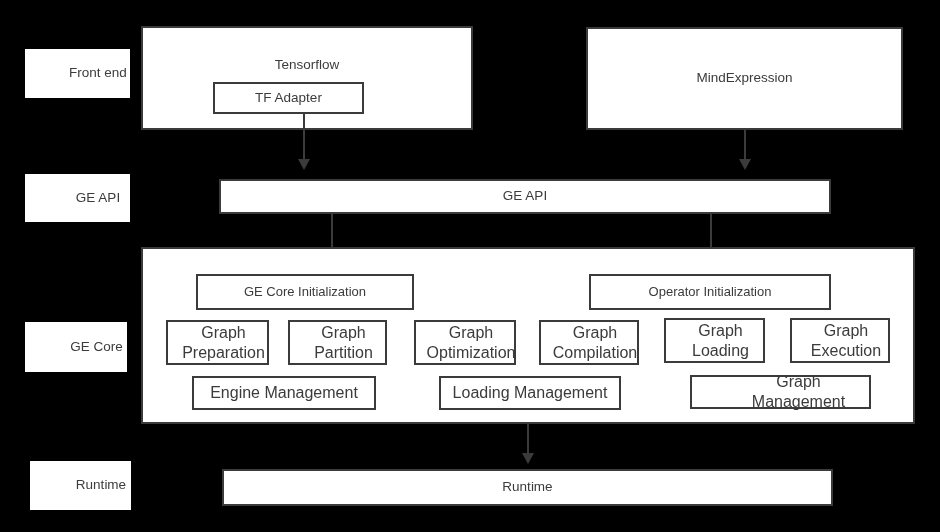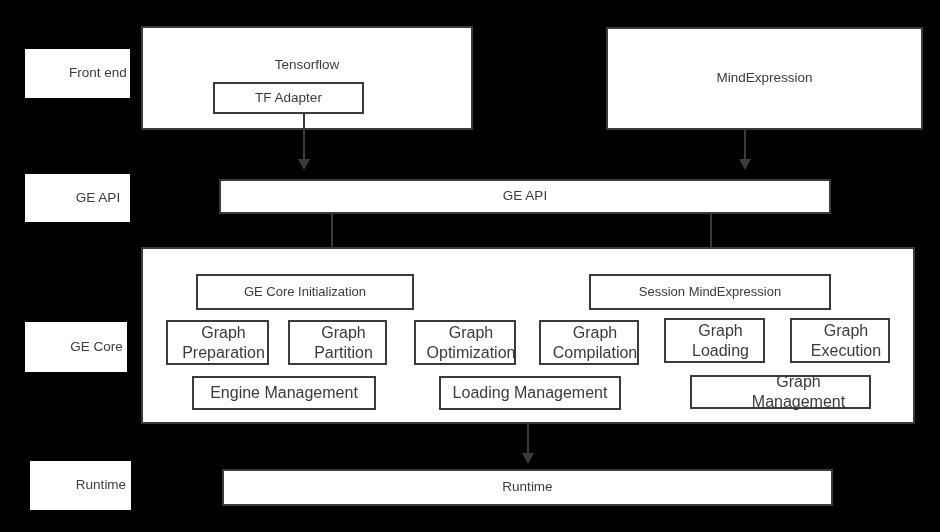--- a/index.html
+++ b/index.html
@@ -113,21 +113,21 @@
   </div>
 
   <div class="box bordered frontend-frame" style="left:141px; top:26px; width:332px; height:104px;">
     <span class="frontend-title" style="top:29px;">Tensorflow</span>
   </div>
 
   <div class="box bordered" style="left:213px; top:82px; width:151px; height:32px; font-size:13.5px;">
     <span>TF Adapter</span>
   </div>
 
-  <div class="box bordered" style="left:586px; top:27px; width:317px; height:103px; font-size:13.5px;margin-left:20px;">
+  <div class="box bordered" style="left:586px; top:27px; width:317px; height:103px; font-size:13.5px;">
     <span>MindExpression</span>
   </div>
 
   <div class="arrow-line" style="left:303px; top:114px; height:49px;"></div>
   <div class="arrow-head" style="left:298px; top:159px;"></div>
 
   <div class="arrow-line" style="left:744px; top:130px; height:33px;"></div>
   <div class="arrow-head" style="left:739px; top:159px;"></div>
 
   <div class="box bordered band-bar" style="left:219px; top:179px; width:612px; height:35px;">
@@ -140,21 +140,21 @@
   <div class="arrow-line" style="left:710px; top:214px; height:44px;"></div>
   <div class="arrow-head" style="left:705px; top:255px;"></div>
 
   <div id="ge-core-container" style="left:141px; top:247px; width:774px; height:177px;"></div>
 
   <div class="box bordered core-init-box" style="left:196px; top:274px; width:218px; height:36px;align-items:center;">
     <span>GE Core Initialization</span>
   </div>
 
   <div class="box bordered core-init-box" style="left:589px; top:274px; width:242px; height:36px;">
-    <span>Session MindExpression</span>
+    <span>Operator Initialization</span>
   </div>
 
   <div class="box bordered core-box" style="left:166px; top:320px; width:103px; height:45px;">
     <span>Graph
 Preparation</span>
   </div>
 
   <div class="box bordered core-box" style="left:288px; top:320px; width:99px; height:45px;">
     <span>Graph
 Partition</span>

